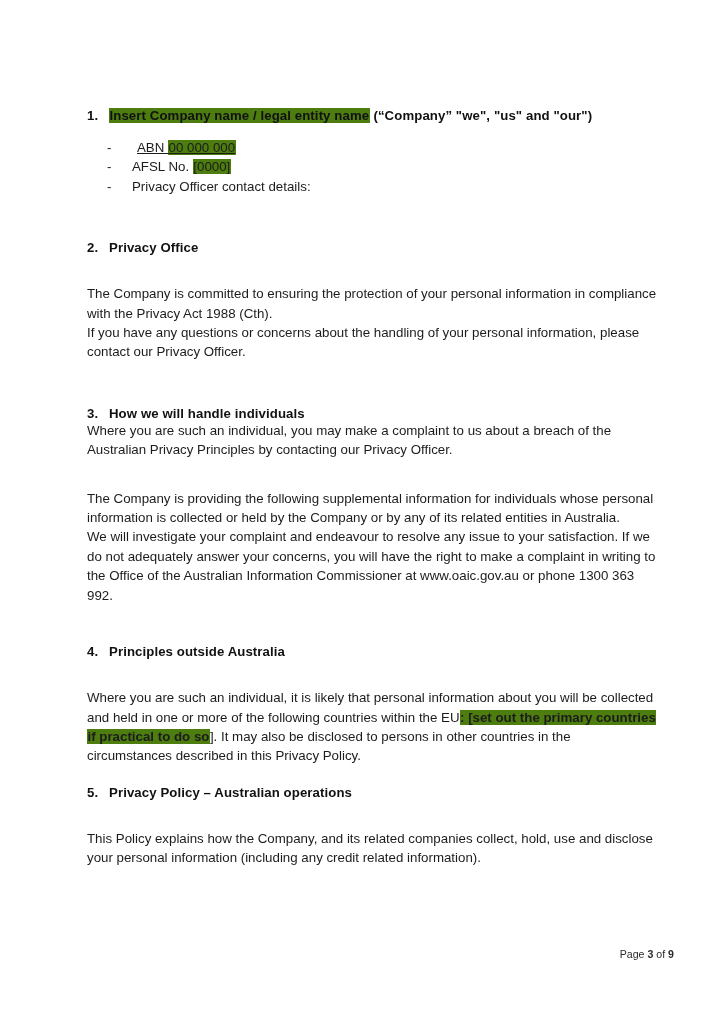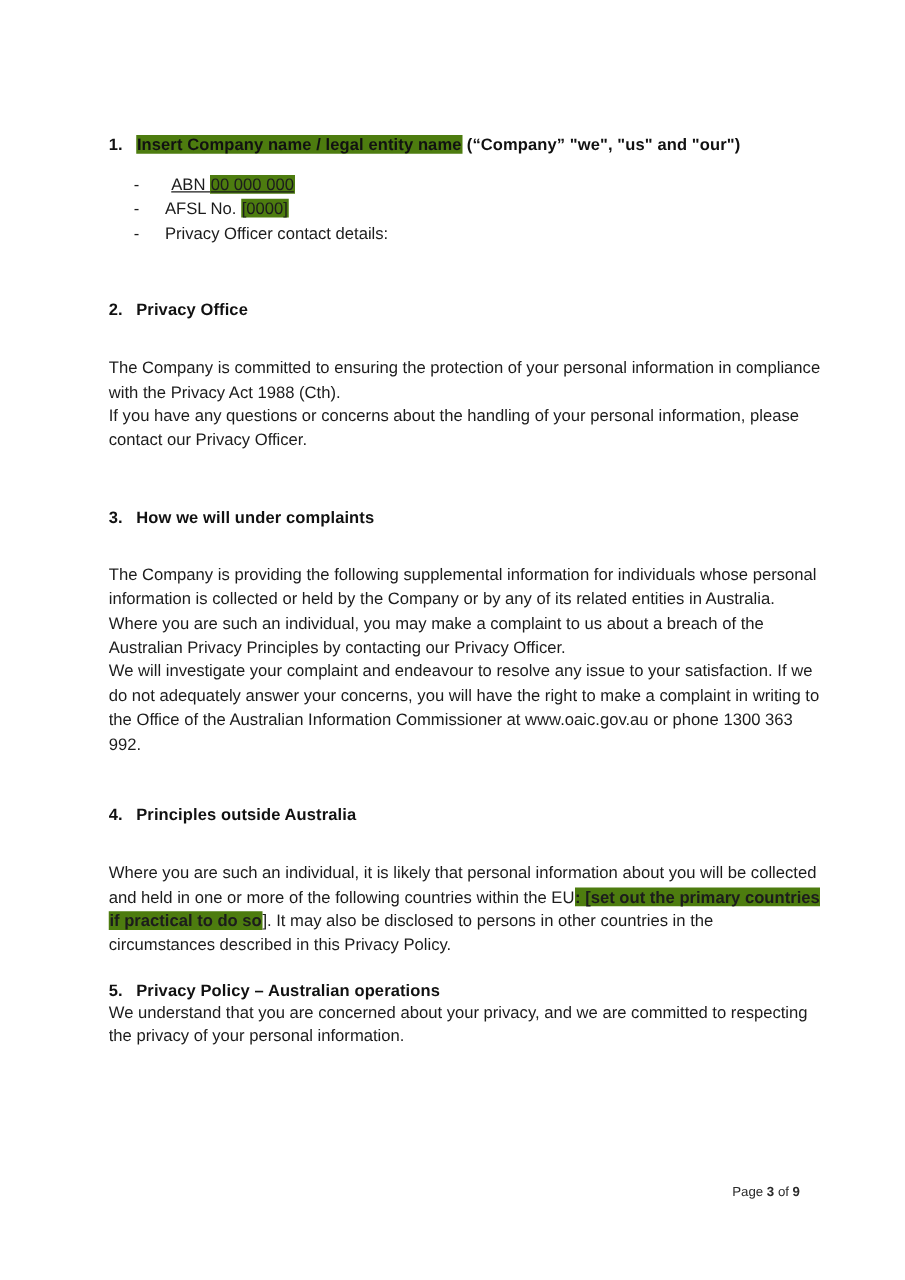--- a/index.html
+++ b/index.html
@@ -87,21 +87,21 @@
   .blk-1 { margin-top: 0; }
   .gap-s { }
   .gap-m { margin-top: 19px; }
   .gap-l { margin-top: 29px; }
   .gap-xl { margin-top: 39px; }
   .gap-xxl { margin-top: 44px; }
 
   
   .footer {
     position: absolute;
-    right: 84px;
+    right: 50px;
     top: 948px;
     font-size: 10.6px;
     color: #2a2a2a;
     text-align: right;
     white-space: nowrap;
   }
   .footer b { font-weight: bold; }
 </style>
 </head>
 <body>
@@ -131,34 +131,34 @@
 
     <div class="heading gap-xxl">
       <span class="num">2.</span>
       <span class="htext">Privacy Office</span>
     </div>
     <p class="para gap-l">The Company is committed to ensuring the protection of your personal information in compliance with the Privacy Act 1988 (Cth).</p>
     <p class="para gap-s">If you have any questions or concerns about the handling of your personal information, please contact our Privacy Officer.</p>
 
     <div class="heading gap-xxl">
       <span class="num">3.</span>
-      <span class="htext">How we will under complaints</span>
+      <span class="htext">How we will handle individuals</span>
     </div>
+    <p class="para gap-s">Where you are such an individual, you may make a complaint to us about a breach of the Australian Privacy Principles by contacting our Privacy Officer.</p>
     <p class="para gap-l">The Company is providing the following supplemental information for individuals whose personal information is collected or held by the Company or by any of its related entities in Australia.</p>
-    <p class="para gap-s">Where you are such an individual, you may make a complaint to us about a breach of the Australian Privacy Principles by contacting our Privacy Officer.</p>
     <p class="para gap-s">We will investigate your complaint and endeavour to resolve any issue to your satisfaction.  If we do not adequately answer your concerns, you will have the right to make a complaint in writing to the Office of the Australian Information Commissioner at www.oaic.gov.au or phone 1300 363 992.</p>
 
     <div class="heading gap-xl">
       <span class="num">4.</span>
       <span class="htext">Principles outside Australia</span>
     </div>
     <p class="para gap-l"><span>Where you are such an individual, it is likely that personal information about you will be collected and held in one or more of the following countries within the EU</span><span class="hl b">: [set out the primary countries if practical to do so</span><span>]. It may also be disclosed to persons in other countries in the circumstances described in this Privacy Policy.</span></p>
 
     <div class="heading gap-m">
       <span class="num">5.</span>
       <span class="htext">Privacy Policy – Australian operations</span>
     </div>
-    <p class="para gap-s">We understand that you are concerned about your privacy, and we are committed to respecting the privacy of your personal information.</p>
+    <p class="para gap-l">This Policy explains how the Company, and its related companies collect, hold, use and disclose your personal information (including any credit related information).</p>
 
   </div>
 
   <div class="footer"><span>Page </span><b>3</b><span> of </span><b>9</b></div>
 </div>
 
 </body></html>

